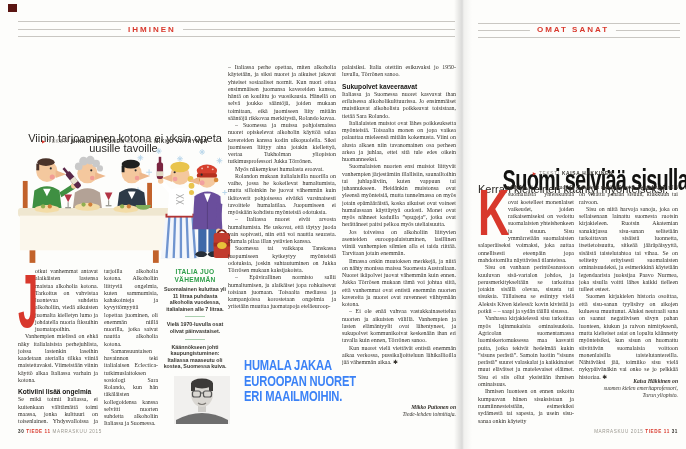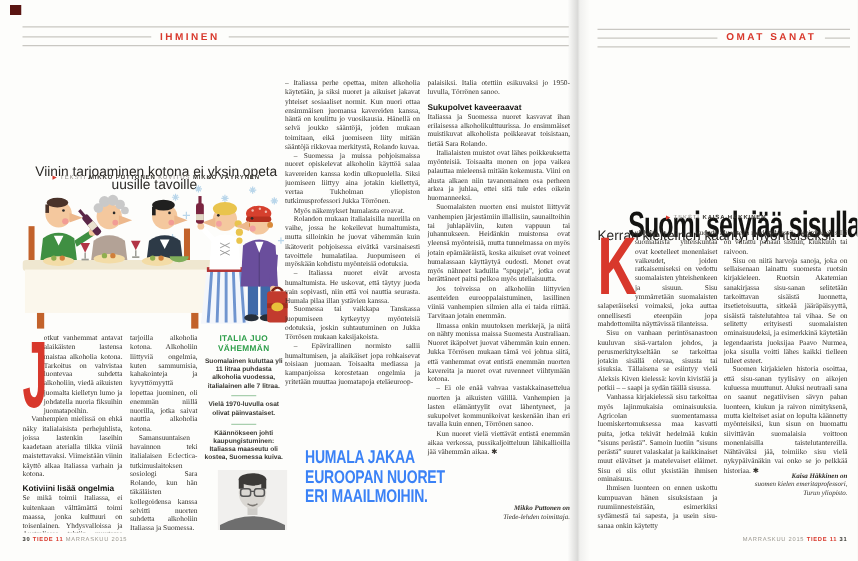--- a/index.html
+++ b/index.html
@@ -14,21 +14,21 @@
   .rule{position:absolute;height:1px;background:#c9c7c2;}
   .pl-r1{left:18px;width:437px;top:21px;}
   .pl-r2{left:18px;width:437px;top:29px;}
   .pl-r3{left:18px;width:437px;top:36px;}
   .pr-r1{left:18px;width:202px;top:23px;}
   .pr-r2{left:18px;width:202px;top:30px;}
   .pr-r3{left:18px;width:202px;top:37px;}
   .section-label{position:absolute;font-family:"Liberation Sans",sans-serif;font-weight:700;
         font-size:8px;letter-spacing:2px;color:#d8382c;background:#fdfdfb;padding:0 7px;top:24.5px;white-space:nowrap;}
   .pl-label{left:121px;}
-  .pr-label{left:50%;transform:translateX(-50%);margin-left:44px;}
+  .pr-label{left:50%;transform:translateX(-50%);}
   .headline{position:absolute;text-align:center;color:#131311;font-family:"Liberation Sans",sans-serif;font-weight:700;}
   .hl-left{left:14px;top:66px;width:222px;}
   .hl-left .hl-line{display:inline-block;font-size:30px;line-height:24px;letter-spacing:-1px;transform:scale(.74,1.08);transform-origin:center;white-space:nowrap;}
   .hl-right{left:10px;top:126px;width:206px;margin-top:34px;}
   .hl-right .hl-line{display:inline-block;font-size:27px;line-height:26px;letter-spacing:-1px;transform:scale(.74,1.08);transform-origin:center;white-space:nowrap;}
   .deck{position:absolute;text-align:center;font-family:"Liberation Sans",sans-serif;color:#2b2926;font-size:11px;line-height:10px;}
   .deck-left{left:14px;top:122px;width:222px;}
   .deck-right{left:13px;top:156px;width:200px;margin-top:28px;}
   .byline{position:absolute;text-align:center;font-family:"Liberation Sans",sans-serif;font-size:4.8px;letter-spacing:.7px;color:#8e8b86;}
   .byline-left{left:14px;top:139px;width:222px;}

